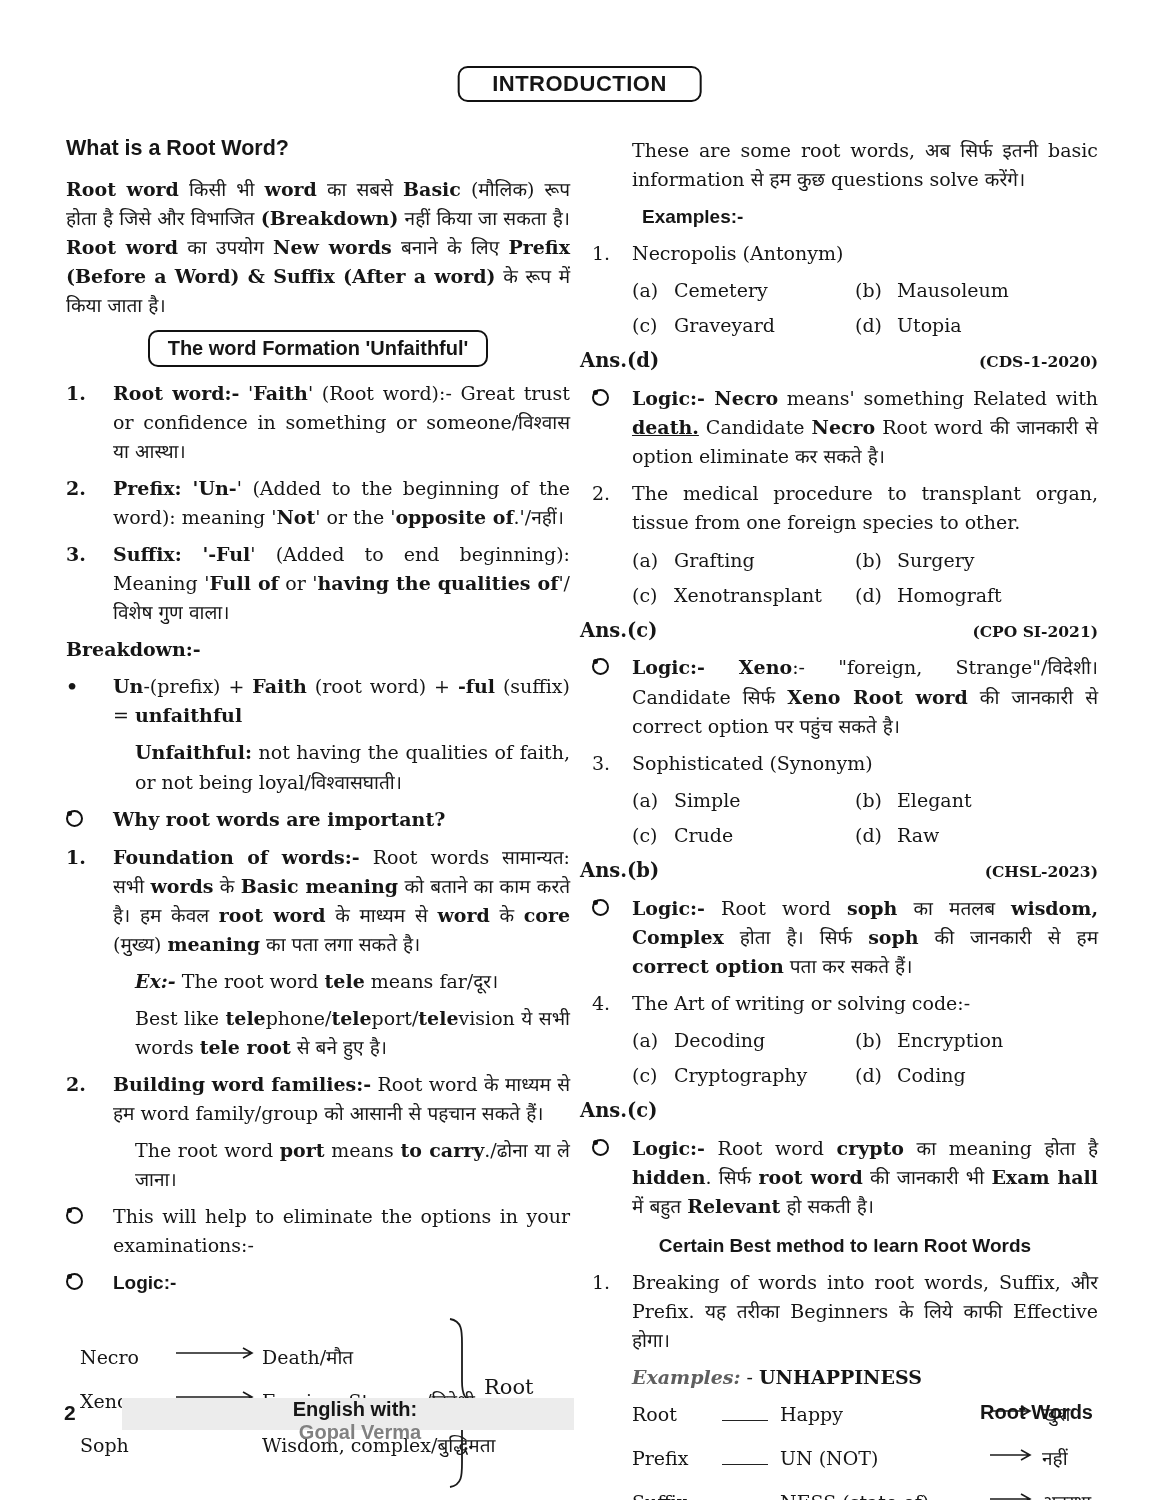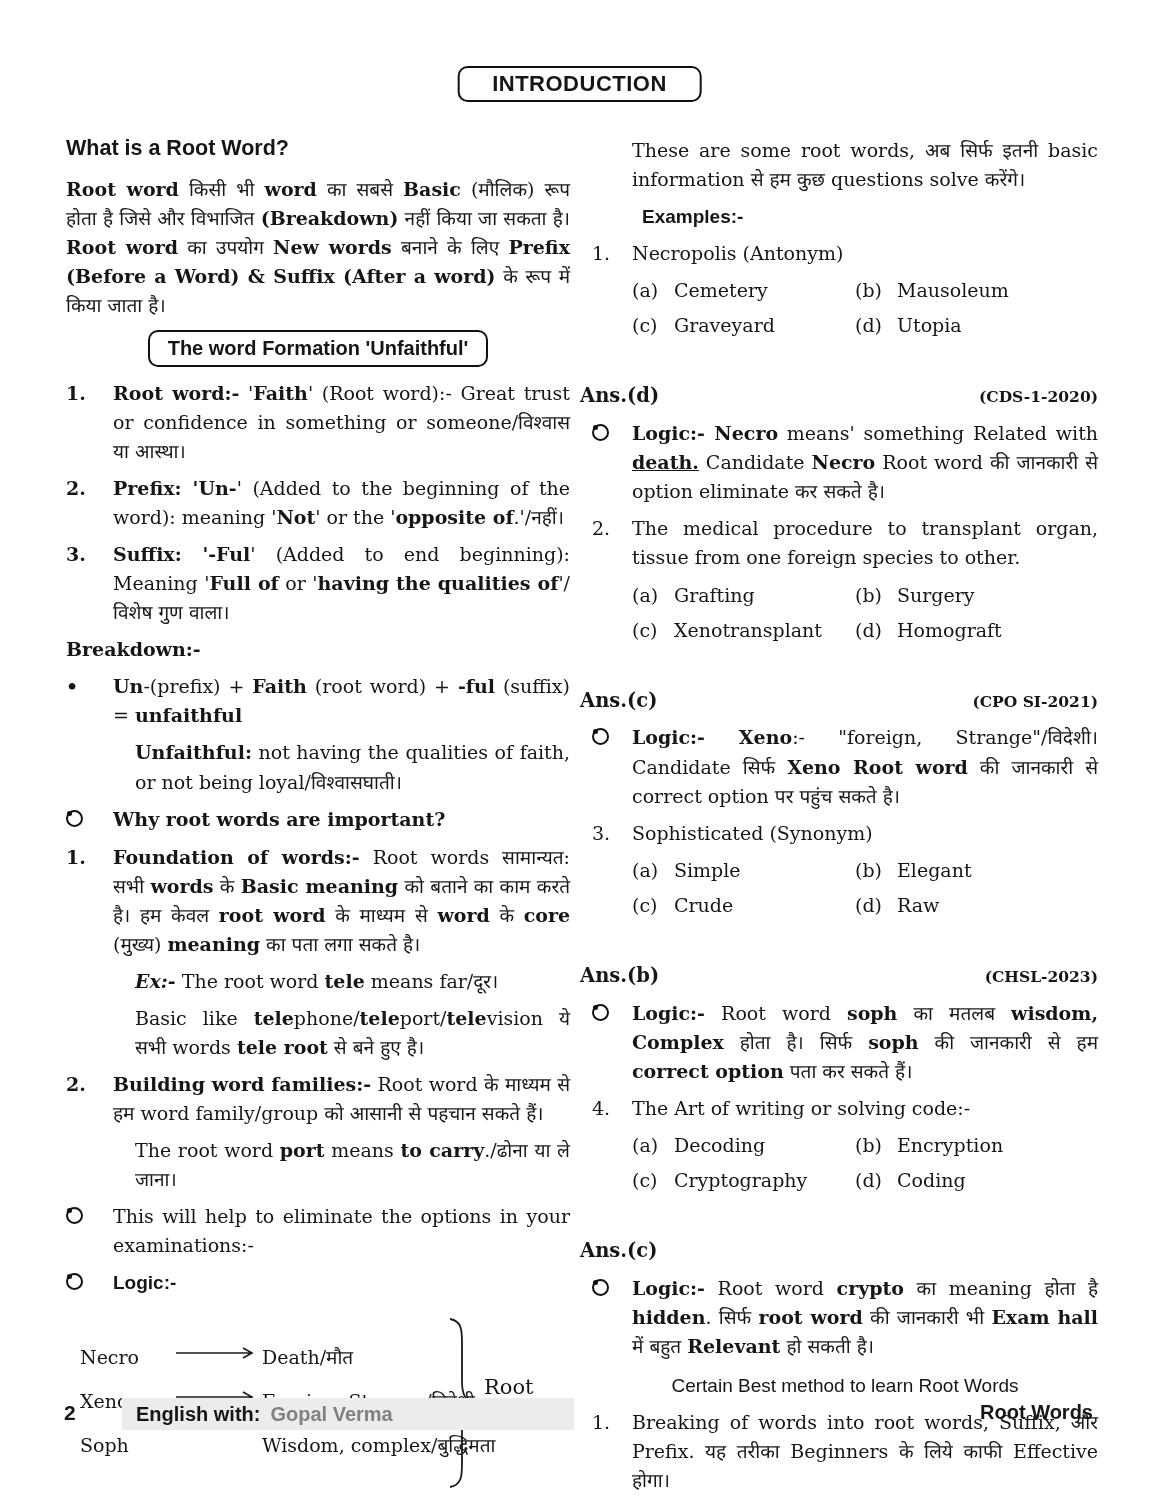--- a/index.html
+++ b/index.html
@@ -40,24 +40,24 @@
   .circ-dot{width:13px;height:13px;border:2px solid #111;border-radius:50%;display:inline-block;
             margin-top:5px;position:relative;}
   .circ-dot::after{content:"";position:absolute;left:-1px;top:-1px;width:5px;height:5px;
             border-radius:50%;background:#111;}
   .litext{flex:1;text-align:justify;}
 
   .opts{margin:2px 0 2px 40px;display:grid;grid-template-columns:223px 1fr;row-gap:6px;}
   .opt{display:flex;}
   .optk{flex:0 0 42px;}
   .ans{display:flex;justify-content:space-between;align-items:baseline;margin:6px 0 6px -12px;}
-  .ansl{font-weight:bold;font-size:19.5px;margin-top:35px;}
+  .ansl{font-weight:bold;font-size:19.5px;}
   .tag{font-weight:bold;font-size:15.5px;}
 
-  .ch{font-family:"Liberation Sans", sans-serif;font-weight:normal;font-size:19px;
+  .ch{font-family:"Liberation Sans", sans-serif;font-weight:bold;font-size:19px;
       text-align:center;margin:10px 0 8px 0;}
 
   
   .diagram{position:relative;margin:16px 0 0 14px;height:176px;}
   .drow{display:flex;align-items:baseline;height:44px;}
   .dword{flex:0 0 96px;}
   .darr{flex:0 0 86px;position:relative;top:-4px;}
   .dmean{flex:1;margin-top:28px;}
   .brace{position:absolute;left:368px;top:2px;}
   .dlabel{position:absolute;left:404px;top:50%;transform:translateY(-50%);font-size:21px;}
@@ -69,21 +69,21 @@
   .mblank{flex:0 0 46px;border-bottom:1.6px solid #222;height:14px;margin-right:12px;}
   .mval{flex:0 0 210px;}
   .marr{flex:0 0 52px;position:relative;top:-3px;}
   .mhindi{flex:1;}
 
   
   #footer{position:absolute;left:0;right:0;top:1398px;height:34px;
           font-family:"Liberation Sans", sans-serif;font-weight:bold;}
   #page-num{position:absolute;left:64px;top:3px;font-size:21px;}
   #footer-bar{position:absolute;left:122px;top:0;width:452px;height:32px;background:#ececec;
-          display:flex;align-items:center;padding-left:14px;box-sizing:border-box;font-size:20px;}
+          display:flex;align-items:center;padding-left:14px;box-sizing:border-box;font-size:20px;flex-direction:column;}
   #footer-author{color:#818181;margin-left:10px;}
   #footer-right{position:absolute;right:66px;top:3px;font-size:20px;}
 </style>
 </head>
 <body>
 
 <div id="page">
   <div id="intro-box">INTRODUCTION</div>
 
   <div id="col-left" class="col">
@@ -110,21 +110,21 @@
       <p class="para sub"><span class="b">Unfaithful:</span><span> not having the qualities of faith, or not being loyal/विश्वासघाती।</span></p>
       <div class="li">
         <span class="marker"><span class="circ-dot"></span></span>
         <div class="litext"><span class="b">Why root words are important?</span></div>
       </div>
       <div class="li">
         <span class="marker">1.</span>
         <div class="litext"><span class="b">Foundation of words:-</span><span> Root words सामान्यत: सभी </span><span class="b">words</span><span> के </span><span class="b">Basic meaning</span><span> को बताने का काम करते है। हम केवल </span><span class="b">root word</span><span> के माध्यम से </span><span class="b">word</span><span> के </span><span class="b">core</span><span> (मुख्य) </span><span class="b">meaning</span><span> का पता लगा सकते है।</span></div>
       </div>
       <p class="para sub"><span class="b i">Ex:-</span><span> The root word </span><span class="b">tele</span><span> means far/दूर।</span></p>
-      <p class="para sub"><span>Basic like </span><span class="b">tele</span><span>phone/</span><span class="b">tele</span><span>port/</span><span class="b">tele</span><span>vision ये सभी words </span><span class="b">tele root</span><span> से बने हुए है।</span></p>
+      <p class="para sub"><span>Best like </span><span class="b">tele</span><span>phone/</span><span class="b">tele</span><span>port/</span><span class="b">tele</span><span>vision ये सभी words </span><span class="b">tele root</span><span> से बने हुए है।</span></p>
       <div class="li">
         <span class="marker">2.</span>
         <div class="litext"><span class="b">Building word families:-</span><span> Root word के माध्यम से हम word family/group को आसानी से पहचान सकते हैं।</span></div>
       </div>
       <p class="para sub"><span>The root word </span><span class="b">port</span><span> means </span><span class="b">to carry</span><span>./ढोना या ले जाना।</span></p>
       <div class="li">
         <span class="marker"><span class="circ-dot"></span></span>
         <div class="litext"><span>This will help to eliminate the options in your examinations:-</span></div>
       </div>
       <div class="li">

